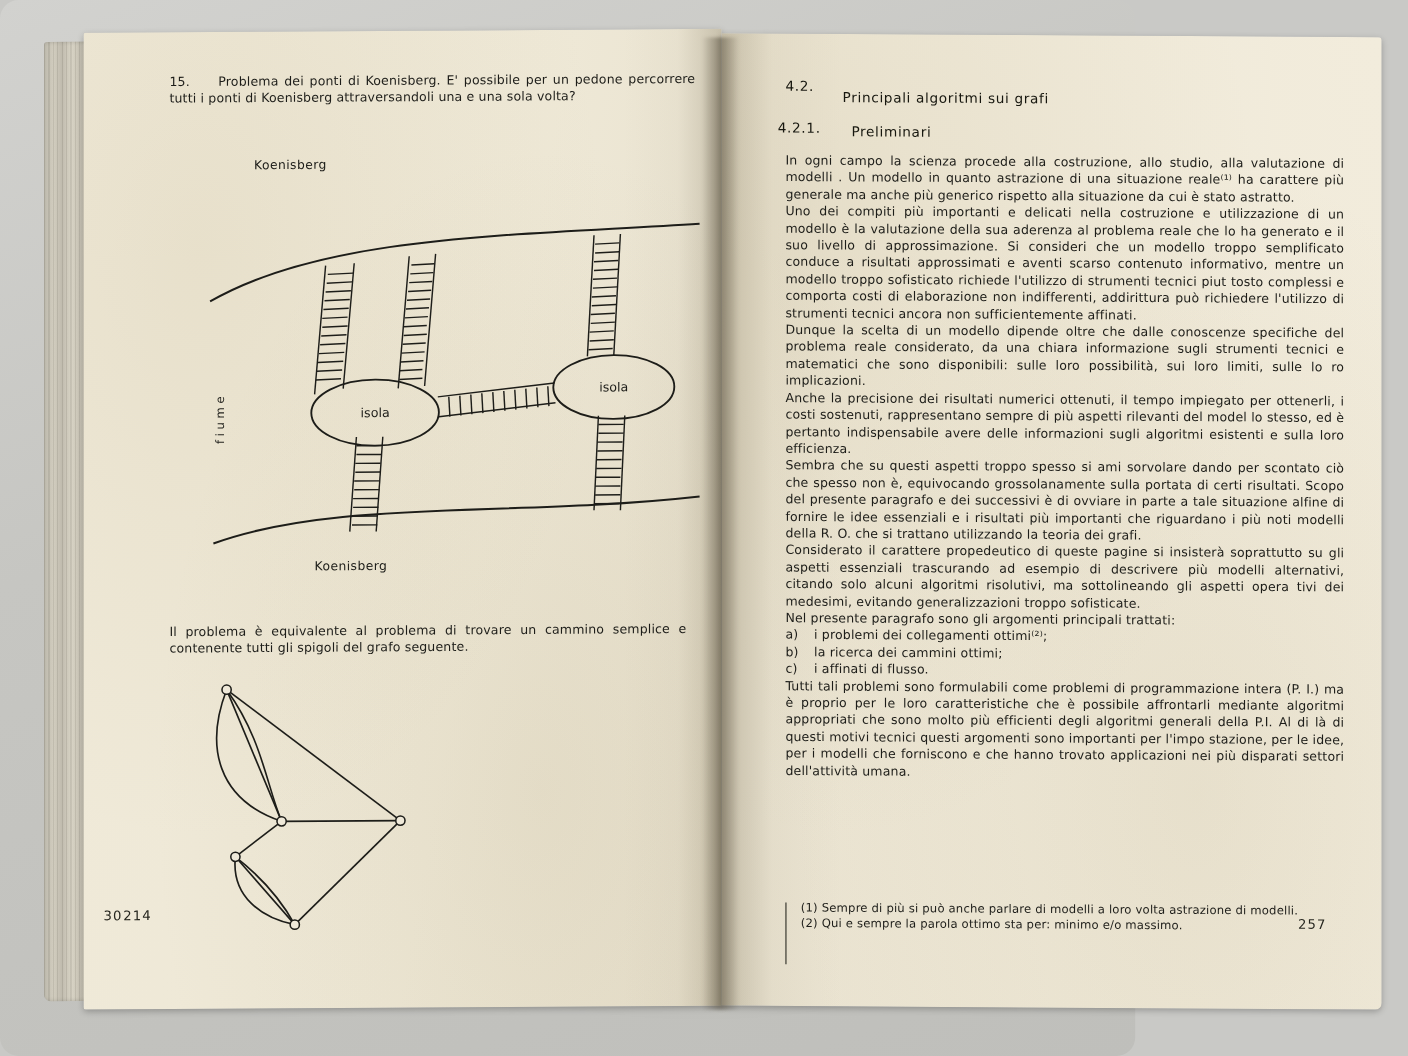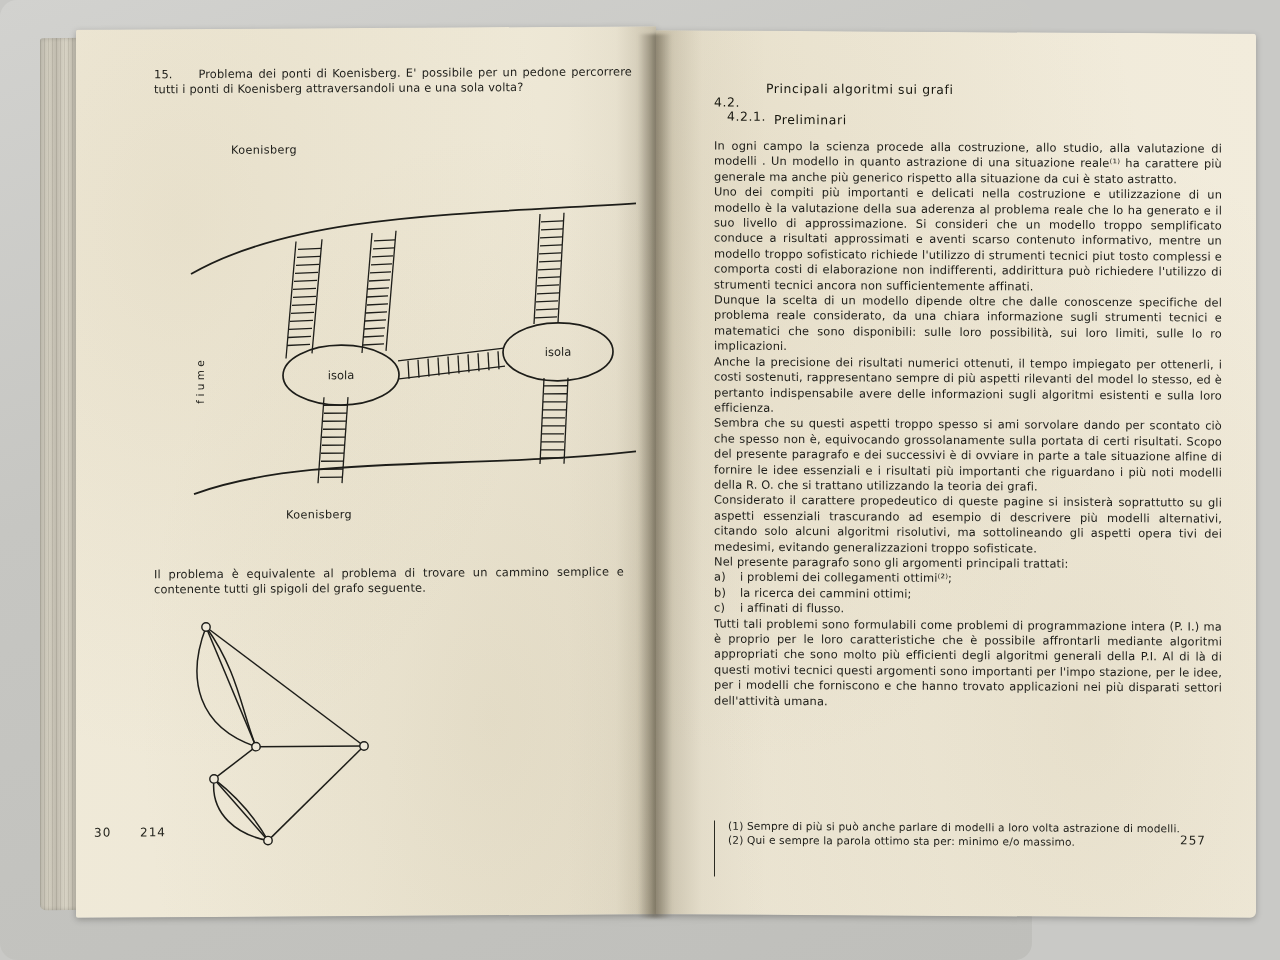--- a/index.html
+++ b/index.html
@@ -161,35 +161,35 @@
     position: absolute;
     left: 70px; top: 580px;
     width: 260px; height: 250px;
   }
   #left-pageno {
     position: absolute;
     left: 18px; top: 796px;
   }
   #left-pageno-2 {
     position: absolute;
-    left: 64px; top: 796px;
+    left: 36px; top: 796px;
   }
 
   
   #sec-num {
     position: absolute;
-    left: 58px; top: 64px;
+    left: 58px; top: 40px;
   }
   #sec-title {
     position: absolute;
     left: 110px; top: 50px;
   }
   #sub-num {
     position: absolute;
-    left: 71px; top: 78px;
+    left: 51px; top: 78px;
   }
   #sub-title {
     position: absolute;
     left: 118px; top: 81px;
   }
   #body-col {
     position: absolute;
     left: 58px; top: 108px;
     width: 508px;
   }

